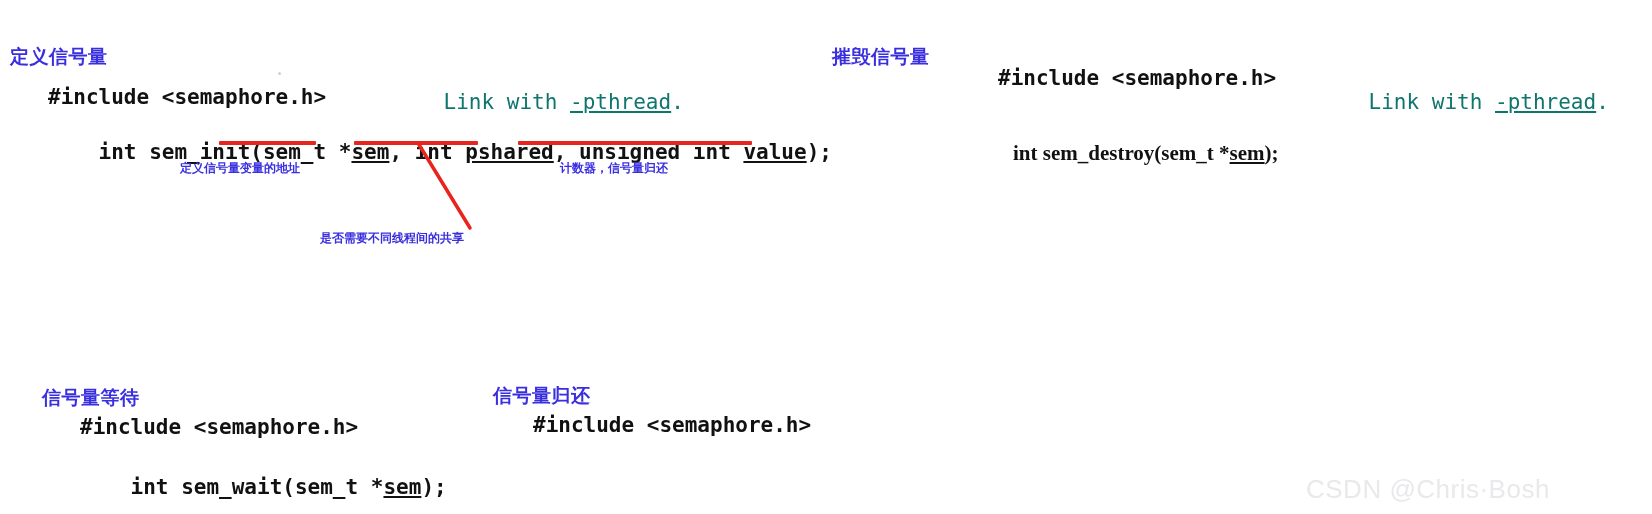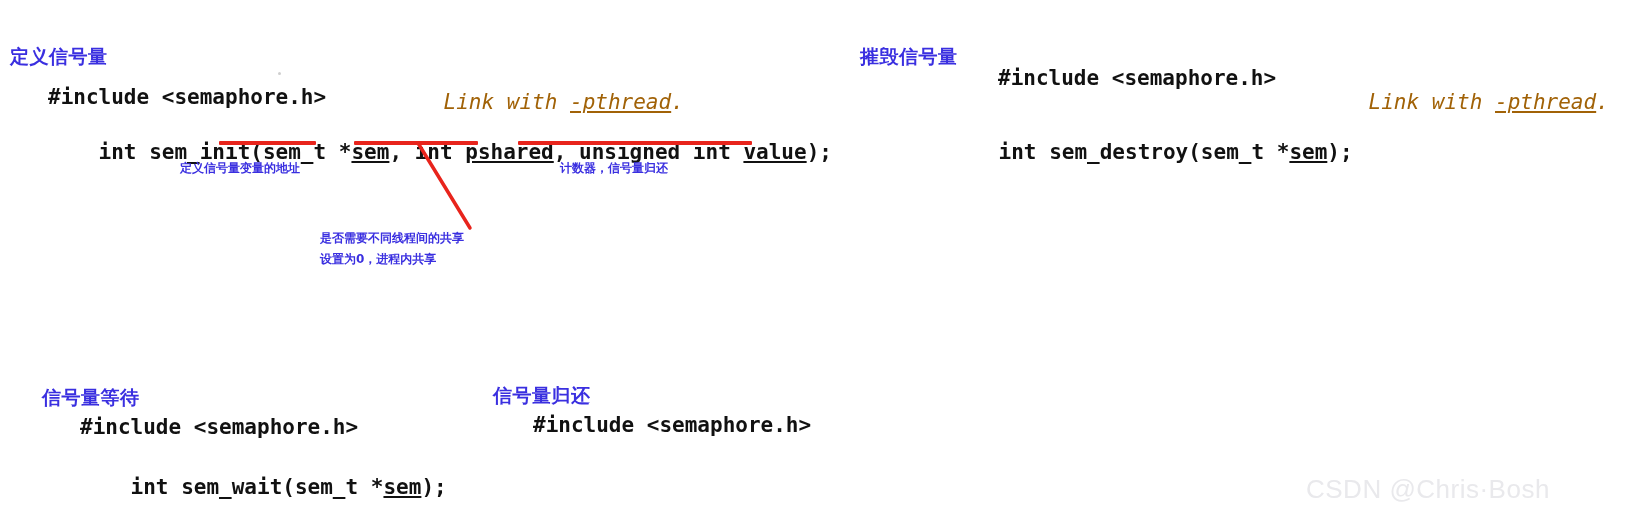--- a/index.html
+++ b/index.html
@@ -39,22 +39,21 @@
     position: absolute;
     font-family: "DejaVu Sans Mono", "Liberation Mono", monospace;
     font-weight: 700;
     font-size: 21px;
     color: #111111;
     white-space: pre;
     letter-spacing: 0px;
   }
   .code.light {
     font-weight: 500;
-    color: #a16207;
-    font-style: italic;
+    color: #0f766e;
   }
   .u {
     text-decoration: underline;
     text-underline-offset: 2px;
   }
 
   
   .annot {
     position: absolute;
     color: #3a2fe0;
@@ -129,32 +128,31 @@
   <svg class="leader" viewBox="0 0 1652 514">
     <line x1="418" y1="115" x2="470" y2="200" stroke="#e8241c" stroke-width="3.5" stroke-linecap="round"></line>
   </svg>
 
   <div class="annot" style="left:180px; top:130px;">定义信号量变量的地址</div>
 
   <div class="annot" style="left:560px; top:130px;">计数器，信号量归还</div>
 
   <div class="annot center" style="left:320px; top:200px; width:300px;">
     <div>是否需要不同线程间的共享</div>
-    <div>设置为0，进程内共享</div>
   </div>
 
-  <div class="section-label" style="left:860px; top:16px;">摧毁信号量</div>
+  <div class="section-label" style="left:832px; top:16px;">摧毁信号量</div>
 
   <div class="code" style="left:998px; top:38px;">#include &lt;semaphore.h&gt;</div>
 
   <div class="code light" style="left:1318px; top:38px;">
     <span>Link with </span><span class="u">-pthread</span><span>.</span>
   </div>
 
-  <div class="code" style="left:948px; top:88px;">
+  <div class="code" style="left:992px; top:88px;font-family:Liberation Serif, serif;">
     <span>int sem_destroy(sem_t *</span><span class="u">sem</span><span>);</span>
   </div>
 
   <div class="section-label" style="left:42px; top:357px;">信号量等待</div>
 
   <div class="code" style="left:80px; top:387px;">#include &lt;semaphore.h&gt;</div>
 
   <div class="code" style="left:80px; top:423px;">
     <span>int sem_wait(sem_t *</span><span class="u">sem</span><span>);</span>
   </div>

